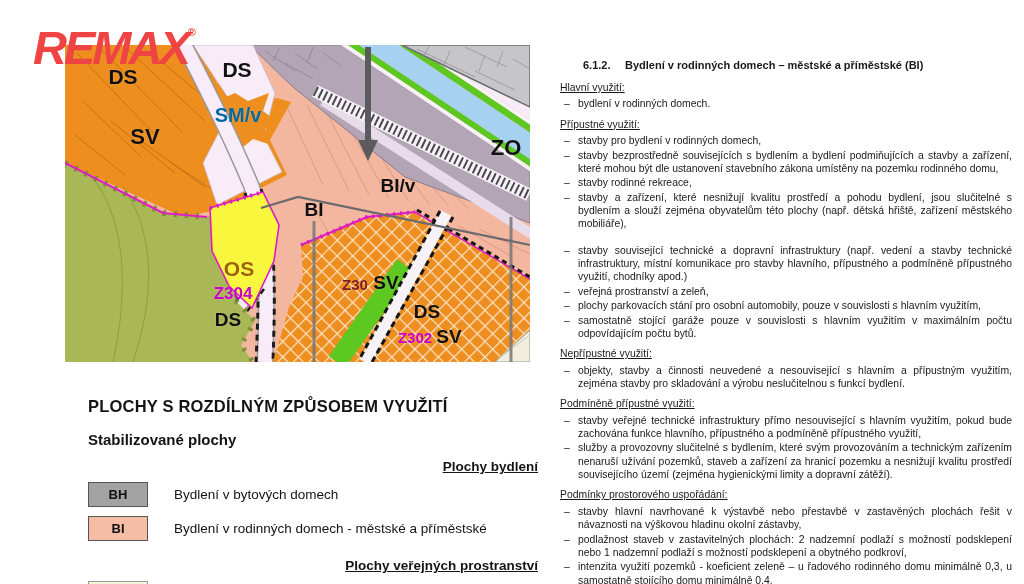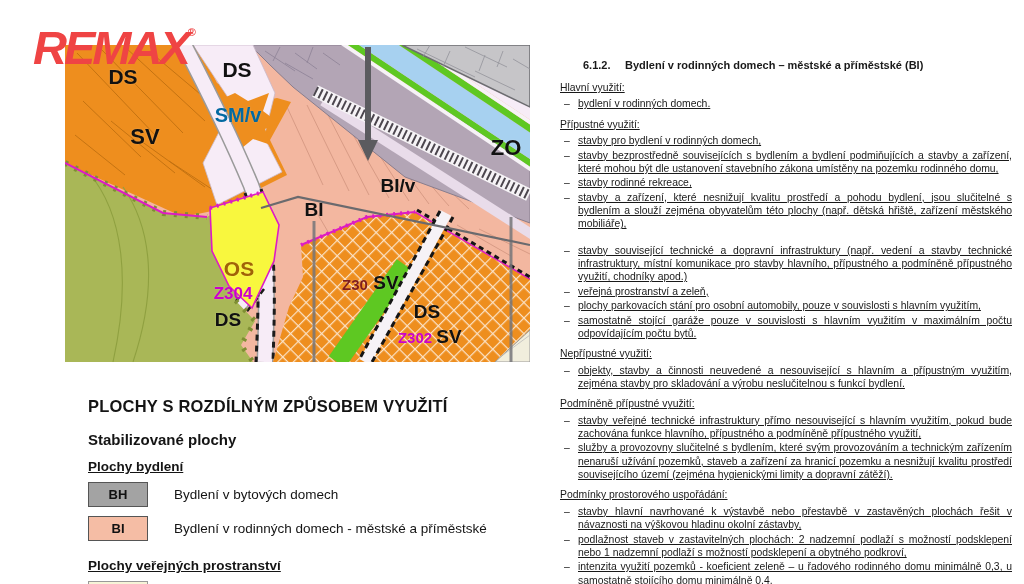--- a/index.html
+++ b/index.html
@@ -20,40 +20,40 @@
   #map-labels{position:absolute;left:0;top:0;width:100%;height:100%;}
   .maplabel{
     position:absolute;transform:translate(-50%,-50%);
     font-weight:bold;white-space:nowrap;line-height:1;
     text-shadow:0 0 2px rgba(255,255,255,.25);
   }
   
   #legend{position:absolute;left:88px;top:397px;width:450px;color:#141414;}
   .ltitle{font-size:16.5px;font-weight:bold;letter-spacing:.2px;}
   .lsub{font-size:15px;font-weight:bold;margin-top:15px;}
-  .lgroup{margin-top:11px;}
+  .lgroup{margin-top:11px;text-align:right;}
   .lgroup + .lgroup{margin-top:17px;}
   .lhead{font-size:13.5px;font-weight:bold;text-decoration:underline;margin-bottom:8px;}
   .lrow{display:flex;align-items:center;margin-bottom:9px;}
   .lswatch{
     width:58px;height:23px;flex:0 0 58px;
     display:flex;align-items:center;justify-content:center;
     font-size:13px;font-weight:bold;color:#111;
   }
   .llabel{margin-left:26px;font-size:13.5px;}
   
   #doc{position:absolute;left:560px;top:58px;width:452px;font-size:10.4px;line-height:1.285;color:#191919;}
   .dtitle{font-weight:bold;font-size:11px;display:flex;padding-left:23px;margin-bottom:9px;}
   .dnum{flex:0 0 42px;}
   .dsec{margin-bottom:2px;}
   .dhead{text-decoration:underline;margin:7px 0 3px 0;}
   .drow{display:flex;margin-bottom:1px;}
   .drow.gap{margin-top:13px;}
   .ddash{flex:0 0 14px;margin-left:4px;}
-  .dtext{flex:1;text-align:justify;text-decoration:underline;}
+  .dtext{flex:1;text-align:justify;}
 </style>
 </head>
 <body>
 
 <div id="logo"><span>REMAX</span><sup>®</sup></div>
 
 <div id="map">
   <svg id="mapsvg" width="465" height="317" viewBox="0 0 465 317" xmlns="http://www.w3.org/2000/svg">
     <defs>
       <pattern id="xh" width="11" height="11" patternUnits="userSpaceOnUse" patternTransform="rotate(45)">

